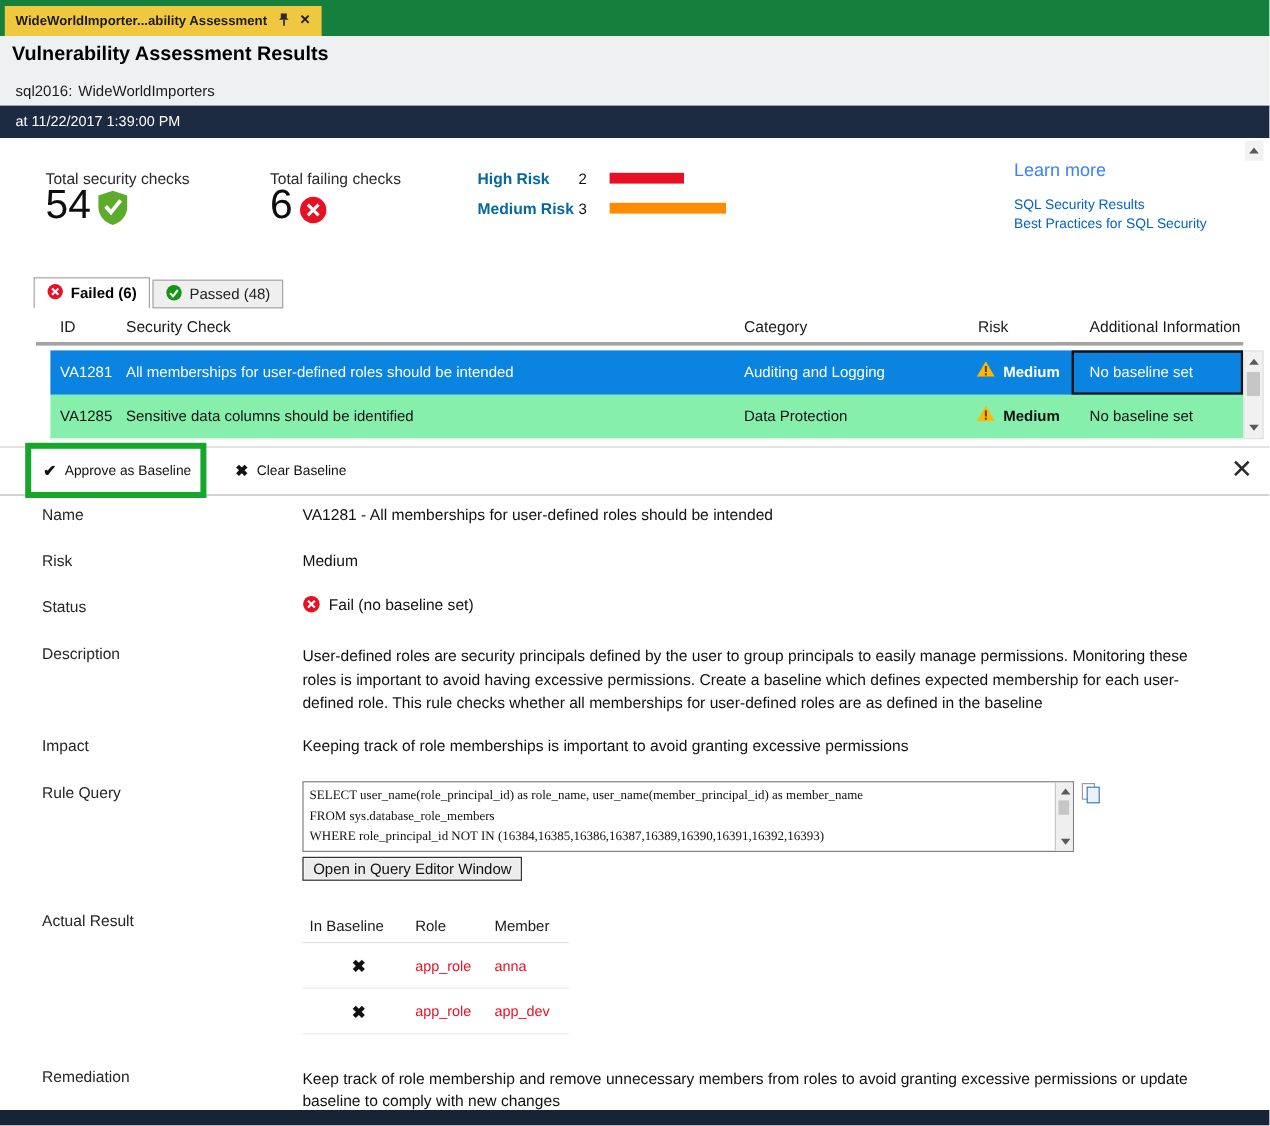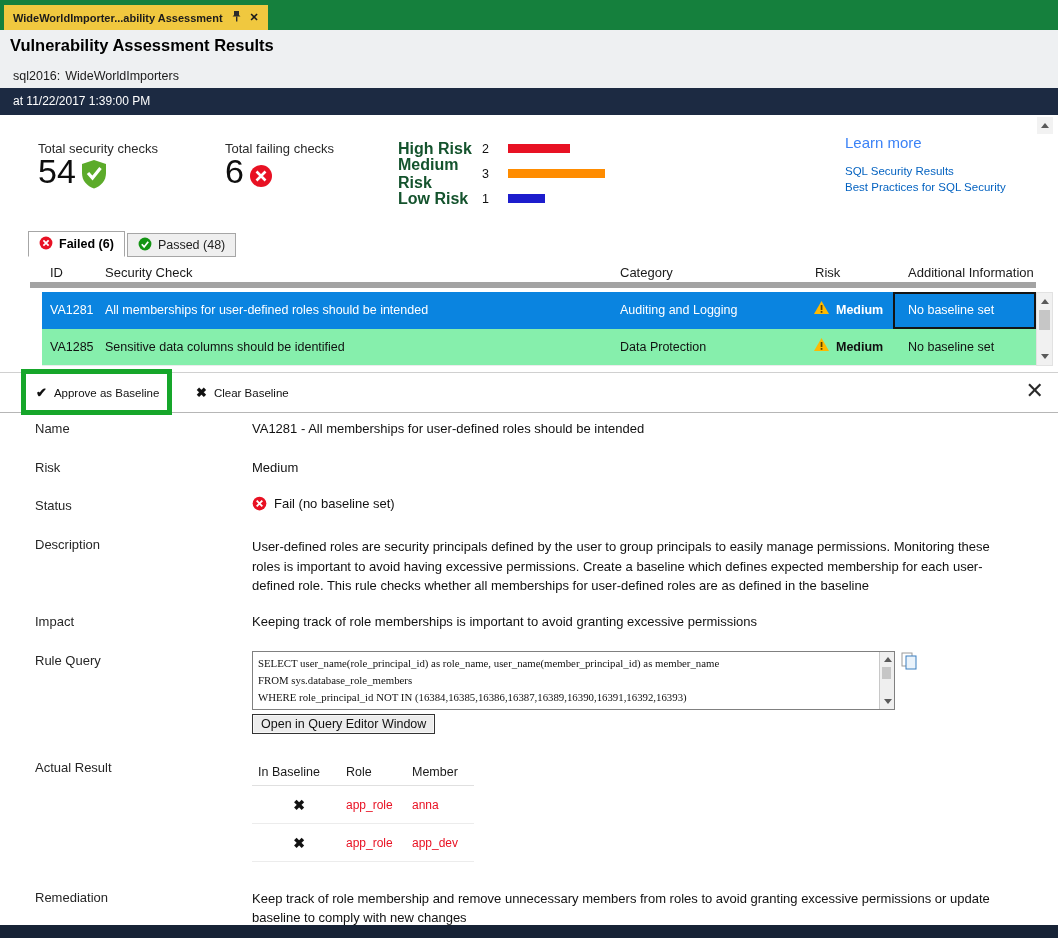--- a/index.html
+++ b/index.html
@@ -26,34 +26,34 @@
   
   .sum-label{position:absolute;font-size:13px;color:#2a2a2a}
   #lbl-total{left:38px;top:141px}
   #lbl-fail{left:225px;top:141px}
   .big-val{position:absolute;display:flex;align-items:center;gap:5px}
   #val-total{left:38px;top:152px}
   #val-fail{left:225px;top:152px}
   .big-num{font-size:34px;color:#0e0e0e}
   #risk-legend{position:absolute;left:398px;top:136px}
   .risk-row{display:flex;align-items:center;height:25px}
-  .risk-label{width:84px;font-size:16px;font-weight:700;color:#14532d}
+  .risk-label{width:84px;font-size:13px;font-weight:700;color:#0369a1}
   .risk-count{width:26px;font-size:12.5px;color:#111}
   .risk-bar{display:inline-block;height:9px}
   #learn-title{position:absolute;left:845px;top:134px;font-size:15px;color:#3b82f6}
   #learn-links{position:absolute;left:845px;top:163px;font-size:11.5px;line-height:16px}
   #learn-links a{display:block;color:#0563c1;text-decoration:none;cursor:pointer}
 
   
   #tabs{position:absolute;left:28px;top:231px;display:flex;align-items:flex-end;gap:2px;z-index:2}
   .rtab{display:flex;align-items:center;gap:6px;padding:0 10px;font-size:12.5px;border:1px solid #a6a6a6;height:24px;background:#efefef;color:#222;cursor:default}
   .rtab.active{background:#fff;font-weight:700;height:26px;border-bottom:1px solid #fff;color:#000}
 
   
-  #grid-header{position:absolute;left:30px;top:258px;width:1006px;height:30px;border-bottom:6px solid #a3a3a3;font-size:13px;color:#1a1a1a}
+  #grid-header{position:absolute;left:30px;top:258px;width:1006px;height:30px;border-bottom:3px solid #a3a3a3;font-size:13px;color:#1a1a1a}
   #grid-header span{position:absolute;top:7px}
   .gh-id{left:20px}.gh-check{left:75px}.gh-cat{left:590px}.gh-risk{left:785px}.gh-info{left:878px}
   .grid-row{position:absolute;left:42px;width:994px;height:37px;font-size:12.5px;cursor:default}
   #row1{top:292px;background:#0a84e0;color:#fff}
   #row2{top:329px;background:#86efac;color:#111;border-bottom:1px solid #ececec}
   .grid-row .cell{position:absolute;top:0;height:37px;line-height:37px;white-space:nowrap}
   .c-id{left:8px}.c-check{left:63px}.c-cat{left:578px}
   .c-risk{left:772px;display:flex;align-items:center;gap:7px}
   .c-risk .risk-word{font-weight:700}
   .c-info{left:866px}
@@ -160,25 +160,20 @@
       <div class="risk-row">
         <span class="risk-label">High Risk</span>
         <span class="risk-count">2</span>
         <span class="risk-bar" style="width: 62px; background: rgb(232, 17, 35);"></span>
       </div>
       <div class="risk-row">
         <span class="risk-label">Medium Risk</span>
         <span class="risk-count">3</span>
         <span class="risk-bar" style="width: 97px; background: rgb(255, 140, 0);"></span>
       </div>
-      <div class="risk-row">
-        <span class="risk-label">Low Risk</span>
-        <span class="risk-count">1</span>
-        <span class="risk-bar" style="width: 37px; background: rgb(29, 29, 205);"></span>
-      </div>
     </div>
 
   <div id="learn-title">Learn more</div>
   <div id="learn-links">
     <a>SQL Security Results</a>
     <a>Best Practices for SQL Security</a>
   </div>
 
   <div id="tabs">
     <div class="rtab active">

